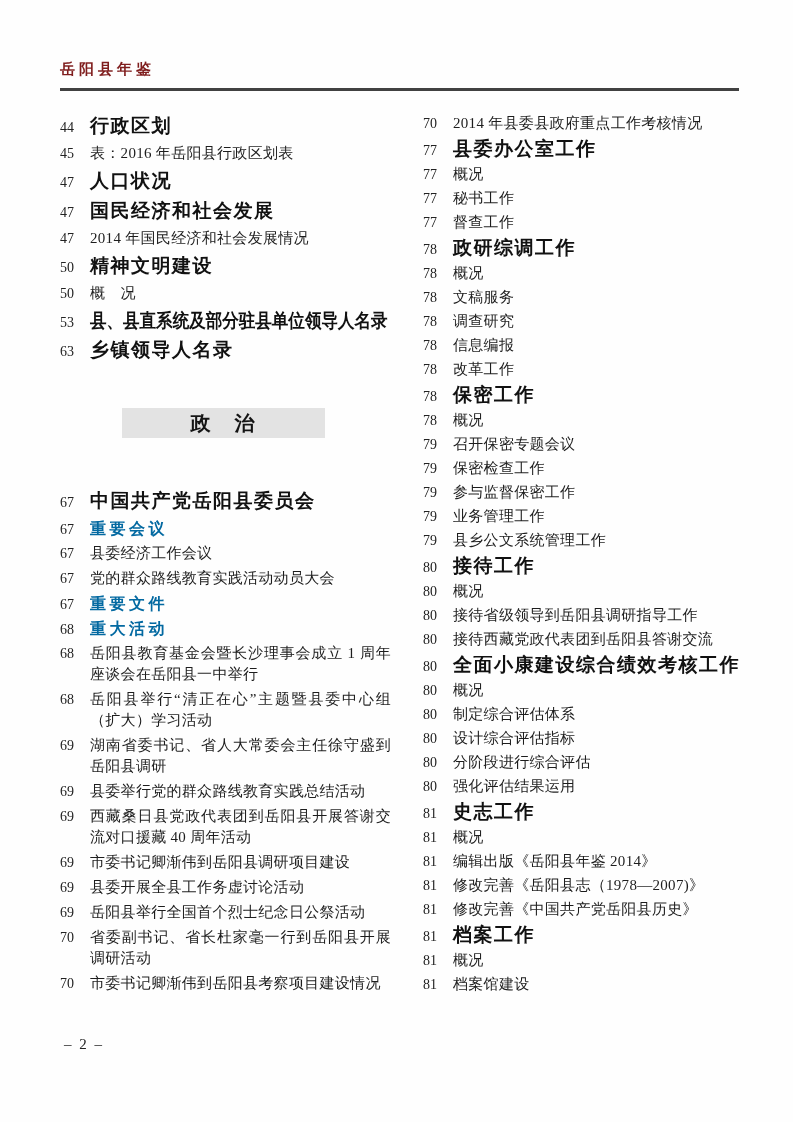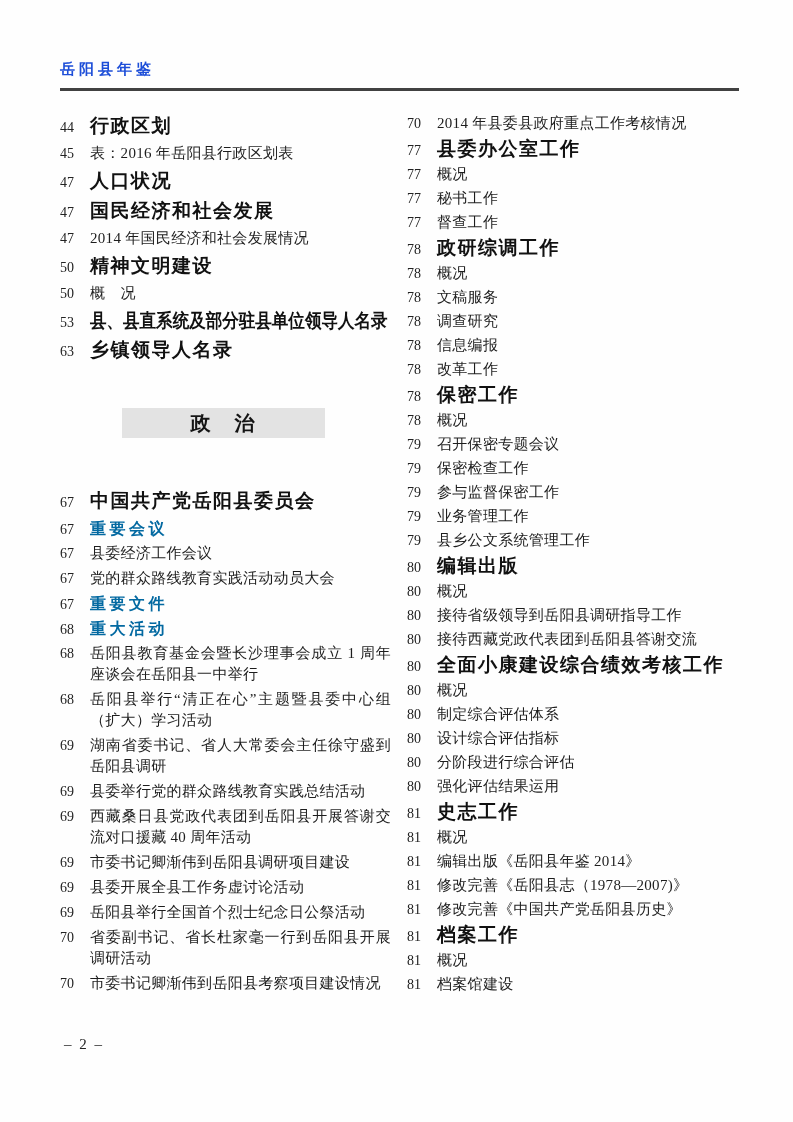--- a/index.html
+++ b/index.html
@@ -5,25 +5,25 @@
   html,body { margin:0; padding:0; background:#ededed; }
   .page {
     position:relative; width:793px; height:1122px; margin:0 auto;
     background:#fefefe; overflow:hidden;
     font-family:"Liberation Serif", serif; color:#1d1d1d;
   }
   
   .header { position:absolute; left:60px; right:54px; top:60px; }
   .header-title {
     font-family:"Liberation Sans", sans-serif; font-weight:bold;
-    font-size:15px; letter-spacing:4px; color:#1d4ed8;
+    font-size:15px; letter-spacing:4px; color:#7f1d1d;
   }
   .header-rule { margin-top:9px; height:3px; background:#414141; }
   
-  .columns { position:absolute; top:113px; left:60px; display:flex; gap:16px; }
+  .columns { position:absolute; top:113px; left:60px; display:flex; gap:32px; }
   .col-left  { width:331px; }
   .col-right { width:335px; }
   .row { display:flex; align-items:baseline; margin-bottom:4px; }
   .num {
     flex:0 0 30px; font-size:14px; color:#222;
     font-family:"Liberation Serif", serif;
   }
   .txt { flex:1; text-align:justify; text-justify:inter-ideograph; }
   .row.body .txt { font-size:15px; line-height:21px; letter-spacing:0.3px; }
   .col-right .row.body .txt { line-height:20px; }
@@ -283,21 +283,21 @@
     <span class="txt">业务管理工作</span>
   </div>
 
   <div class="row body">
     <span class="num">79</span>
     <span class="txt">县乡公文系统管理工作</span>
   </div>
 
   <div class="row h1">
     <span class="num">80</span>
-    <span class="txt">编辑出版</span>
+    <span class="txt">接待工作</span>
   </div>
 
   <div class="row body">
     <span class="num">80</span>
     <span class="txt">概况</span>
   </div>
 
   <div class="row body">
     <span class="num">80</span>
     <span class="txt">接待省级领导到岳阳县调研指导工作</span>

